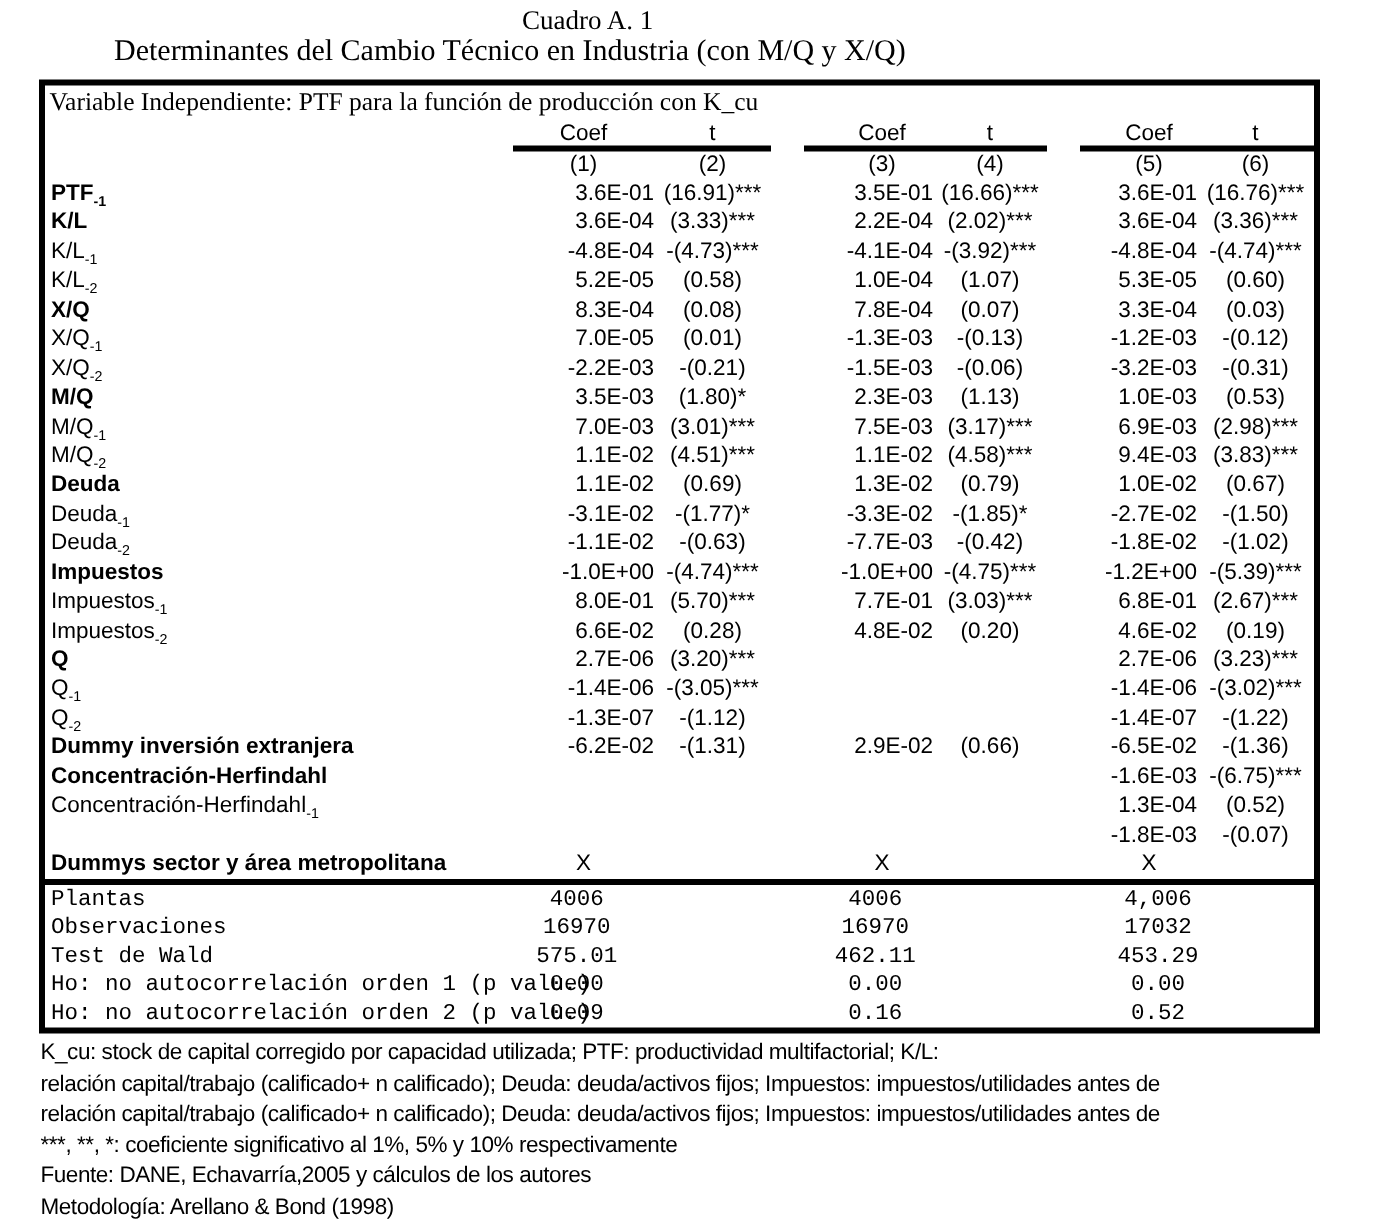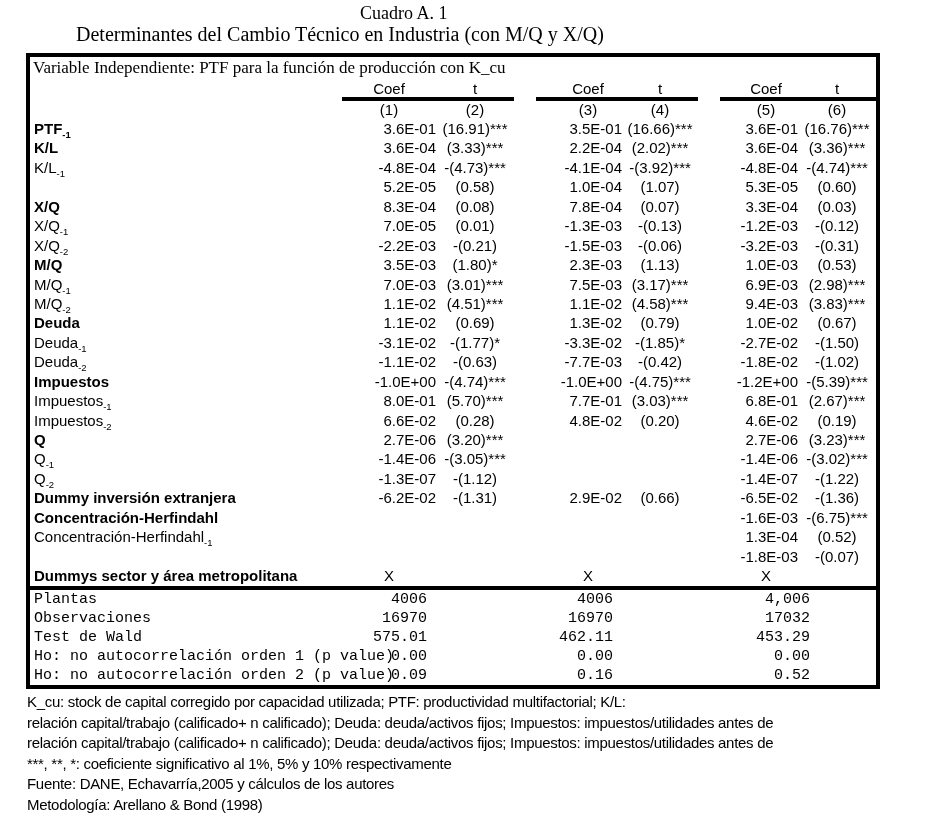--- a/index.html
+++ b/index.html
@@ -1,18 +1,18 @@
 <!DOCTYPE html>
 <html><head>
 <meta charset="utf-8">
 <style>
   html,body{margin:0;padding:0;background:#fff;}
   .page{position:relative;width:933px;height:817px;background:#fff;overflow:hidden;
         font-family:"Liberation Sans",sans-serif;color:#000;}
-  .title{position:absolute;left:360px;top:3px;font-family:"Liberation Serif",serif;
+  .title{position:absolute;left:348px;top:3px;font-family:"Liberation Serif",serif;
          font-size:18px;white-space:nowrap;}
   .subtitle{position:absolute;left:76px;top:23px;font-family:"Liberation Serif",serif;
          font-size:20px;white-space:nowrap;}
   .tablebox{position:absolute;left:26px;top:53px;width:854px;box-sizing:border-box;
          border:4px solid #000;background:#fff;}
   .caption{height:21px;line-height:21px;font-family:"Liberation Serif",serif;
          font-size:17px;padding-left:3px;white-space:nowrap;}
   .grid{display:grid;grid-template-columns:312px 94px 78px 40px 68px 76px 36px 64px 78px;}
   .cl{grid-column:1;} .cc1{grid-column:2;} .ct1{grid-column:3;}
   .cc2{grid-column:5;} .ct2{grid-column:6;}
@@ -26,21 +26,21 @@
   .num-row{height:18px;line-height:18px;font-size:15px;}
   .row{height:19.45px;line-height:19.45px;font-size:15px;}
   .sum{height:19.2px;line-height:19.2px;font-family:Liberation Mono, monospace;}
   .lab{padding-left:4px;white-space:nowrap;}
   .b{font-weight:bold;}
   sub{font-size:9.5px;}
   .num{text-align:right;white-space:nowrap;}
   .tval{text-align:center;white-space:nowrap;}
   .center{text-align:center;}
   .xmark{text-align:center;}
-  .sumv{padding-right:9px;}
+  .sumv{padding-right:9px;text-align:center;}
   .sum3{padding-right:0;margin-right:-12px;}
   .divider{height:4px;background:#000;}
   .footnotes{position:absolute;left:27px;top:692px;width:870px;font-size:15px;
          letter-spacing:-0.3px;line-height:20.5px;}
   .fnline{white-space:nowrap;}
 </style>
 </head>
 <body>
 
 <div class="page">
@@ -92,20 +92,21 @@
         <div class="grid row">
           <div class="cl lab">K/L<sub>-1</sub></div>
           <div class="cc1 num">-4.8E-04</div>
           <div class="ct1 tval">-(4.73)***</div>
           <div class="cc2 num">-4.1E-04</div>
           <div class="ct2 tval">-(3.92)***</div>
           <div class="cc3 num">-4.8E-04</div>
           <div class="ct3 tval">-(4.74)***</div>
         </div>
         <div class="grid row">
+          <div class="cl lab">K/L<sub>-2</sub></div>
           <div class="cc1 num">5.2E-05</div>
           <div class="ct1 tval">(0.58)</div>
           <div class="cc2 num">1.0E-04</div>
           <div class="ct2 tval">(1.07)</div>
           <div class="cc3 num">5.3E-05</div>
           <div class="ct3 tval">(0.60)</div>
         </div>
         <div class="grid row">
           <div class="cl lab b">X/Q</div>
           <div class="cc1 num">8.3E-04</div>

